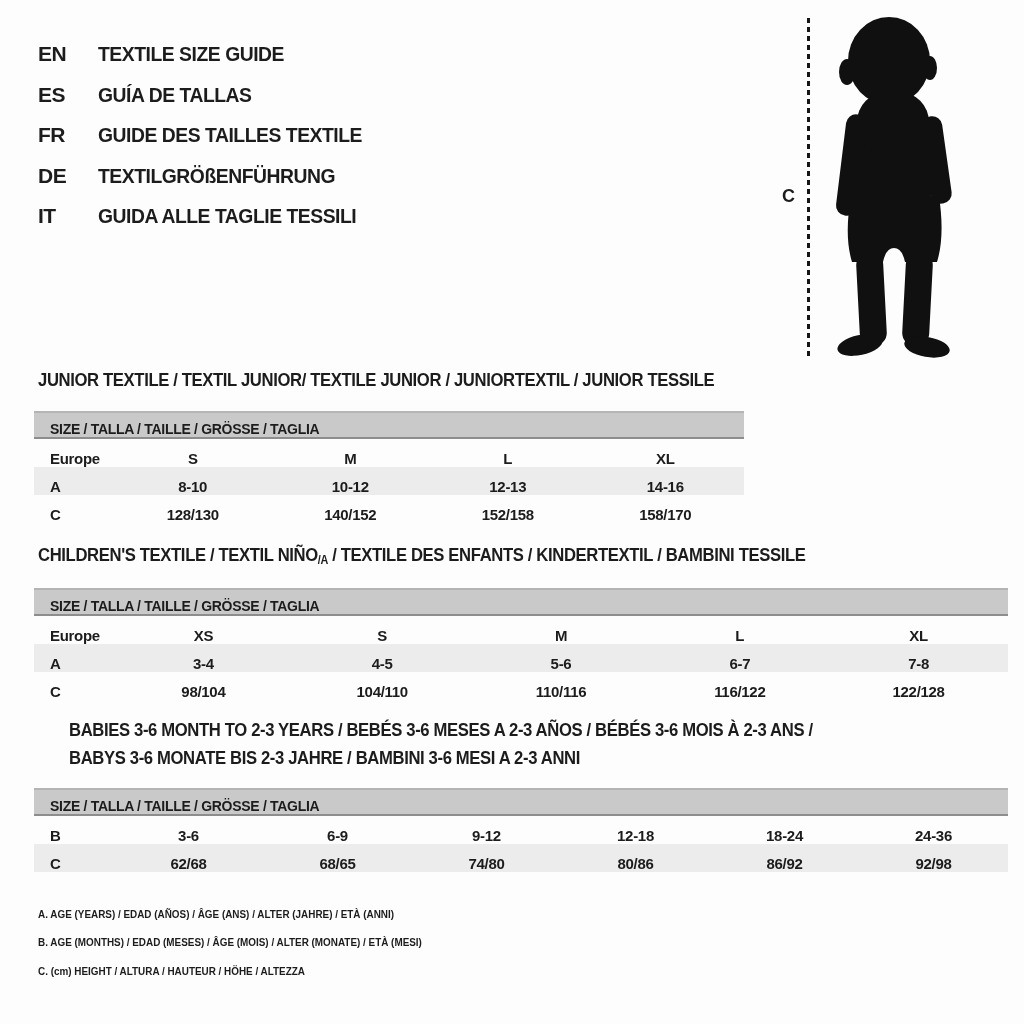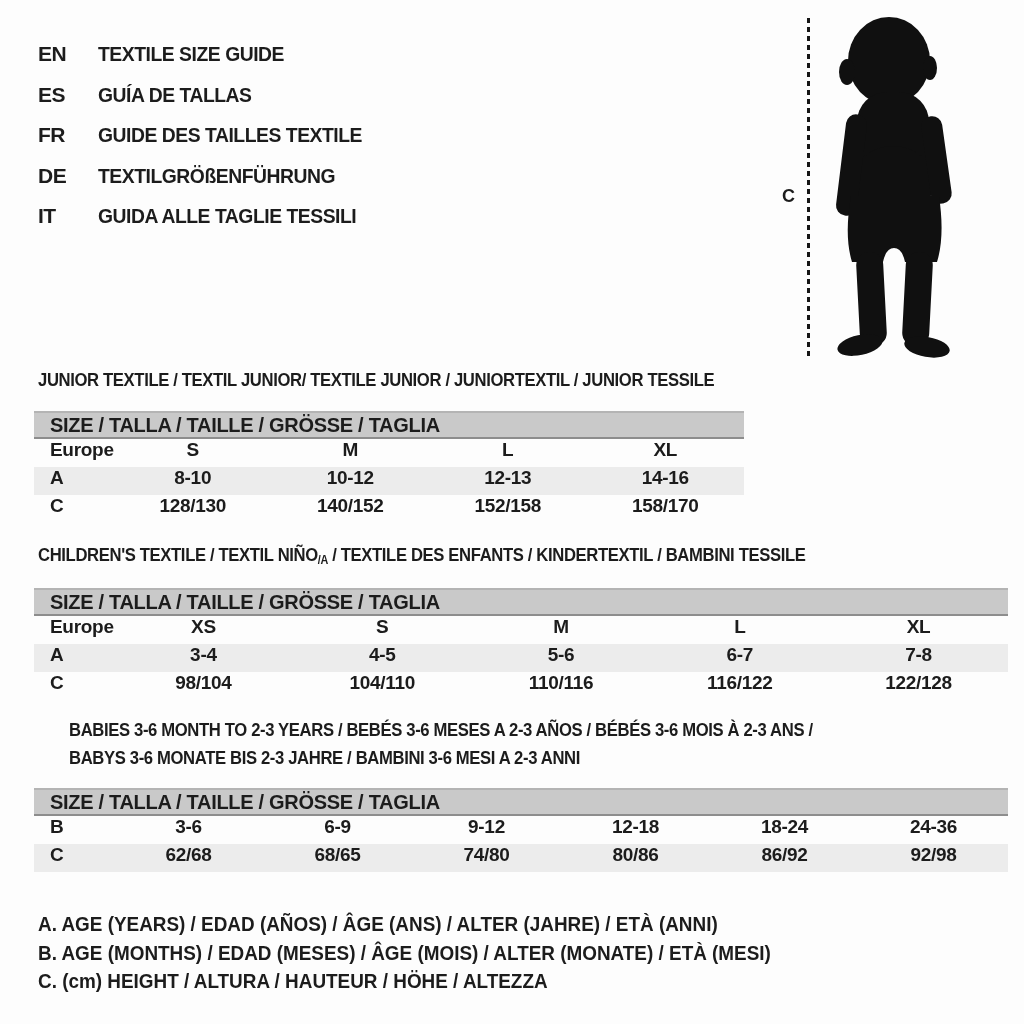--- a/index.html
+++ b/index.html
@@ -24,28 +24,28 @@
   
   .section-heading{position:absolute;left:38px;font-size:18.5px;line-height:28px;
                    letter-spacing:-0.4px;margin:0;white-space:pre;}
   .cond{display:inline-block;transform:scaleX(0.9);transform-origin:0 50%;white-space:pre;}
   .sub{font-size:12px;vertical-align:-3px;}
   
   .size-table{position:absolute;left:34px;}
   .size-table.narrow{width:710px;}
   .size-table.wide{width:974px;}
   .band{height:28px;background:#c9c9c9;border-top:2px solid #b4b4b4;border-bottom:2px solid #8d8d8d;
-        display:flex;align-items:flex-end;padding-left:16px;font-size:20px;letter-spacing:-0.3px;}
-  .trow{display:flex;height:28px;align-items:flex-start;font-size:19px;letter-spacing:-0.3px;}
+        display:flex;align-items:flex-end;padding-left:16px;font-size:14px;letter-spacing:-0.3px;}
+  .trow{display:flex;height:28px;align-items:flex-end;font-size:15px;letter-spacing:-0.3px;}
   .trow.alt{background:#ececec;}
   .cell-label{flex:0 0 80px;padding-left:16px;}
   .cell{flex:1;text-align:center;}
   
   .legend{position:absolute;left:38px;top:908px;}
-  .legend-line{font-size:21px;height:28.3px;display:flex;align-items:flex-end;}
+  .legend-line{font-size:11px;height:28.3px;display:flex;align-items:flex-start;}
 </style>
 </head>
 <body>
 
 <div class="page">
 
   <div class="lang-block">
     <div class="lang-row">
       <span class="lang-code">EN</span>
       <span class="lang-title">TEXTILE SIZE GUIDE</span>

